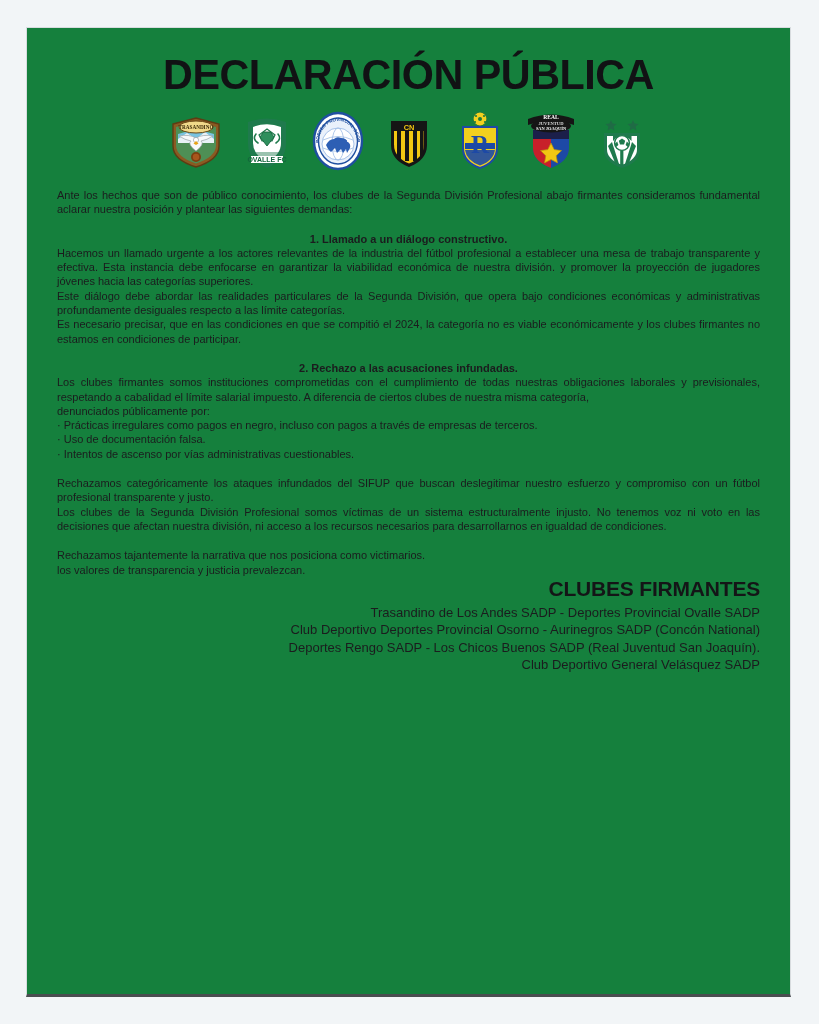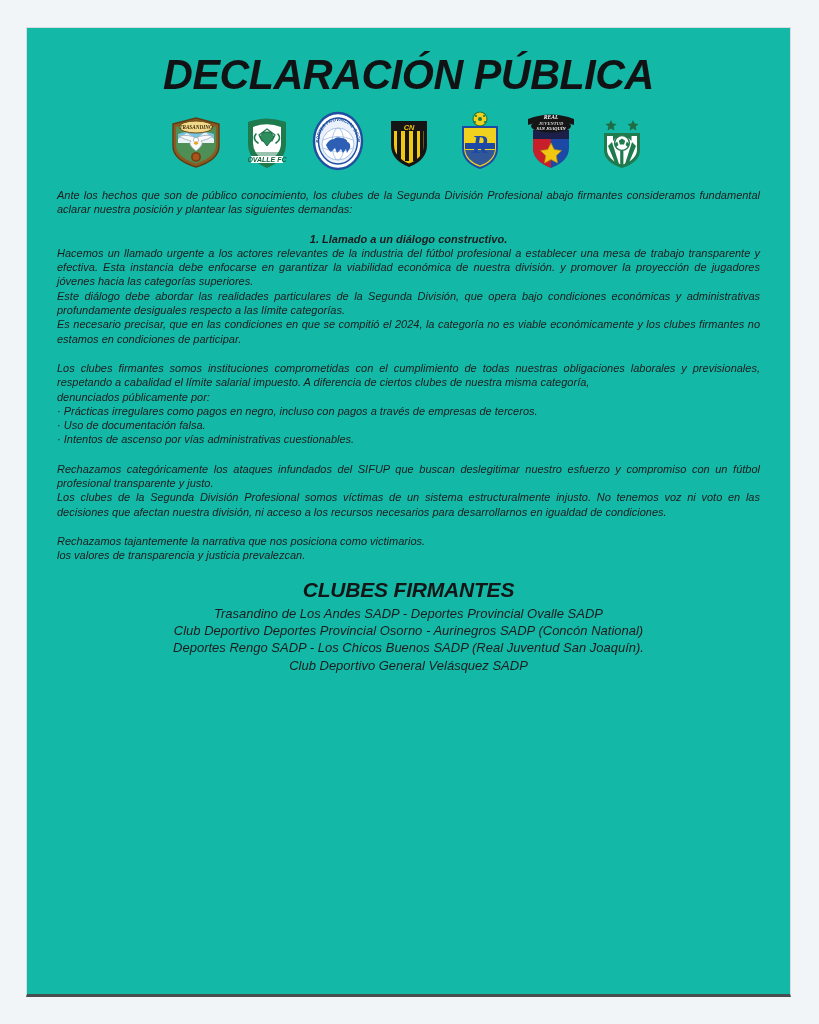--- a/index.html
+++ b/index.html
@@ -14,26 +14,25 @@
     -webkit-font-smoothing: antialiased;
   }
 
   
   #page-sheet {
     position: absolute;
     left: 26px;
     top: 27px;
     width: 765px;
     height: 970px;
-    background: #14b8a6;
+    background: #15803d;
     border: 1px solid #d8dcdf;
     border-bottom: 3px solid #4a4d50;
     box-sizing: border-box;
     overflow: hidden;
-    font-style: italic;
   }
 
   .inner {
     padding: 0 30px;
     box-sizing: border-box;
   }
 
   
   #doc-title {
     text-align: center;
@@ -78,22 +77,21 @@
   .para.left { text-align: left; }
   .h-num {
     font-weight: bold;
     margin: 0;
     text-align: center;
   }
   .gap-lg { height: 15px; }
 
   
   #signers {
-    margin-top: 15px;
-    text-align: center;
+    text-align: right;
   }
   #signers-title {
     font-weight: bold;
     font-size: 21px;
     color: #141517;
     letter-spacing: -0.2px;
     margin-bottom: 3px;
   }
   .signer-line {
     font-size: 13px;
@@ -232,20 +230,21 @@
 
       <div class="gap-lg"></div>
 
       <p class="h-num">1. Llamado a un diálogo constructivo.</p>
       <p class="para">Hacemos un llamado urgente a los actores relevantes de la industria del fútbol profesional a establecer una mesa de trabajo transparente y efectiva. Esta instancia debe enfocarse en garantizar la viabilidad económica de nuestra división. y promover la proyección de jugadores jóvenes hacia las categorías superiores.</p>
       <p class="para">Este diálogo debe abordar las realidades particulares de la Segunda División, que opera bajo condiciones económicas y administrativas profundamente desiguales respecto a las límite categorías.</p>
       <p class="para">Es necesario precisar, que en las condiciones en que se compitió el 2024, la categoría no es viable económicamente y los clubes firmantes no estamos en condiciones de participar.</p>
 
       <div class="gap-lg"></div>
 
+      <p class="h-num">2. Rechazo a las acusaciones infundadas.</p>
       <p class="para">Los clubes firmantes somos instituciones comprometidas con el cumplimiento de todas nuestras obligaciones laborales y previsionales, respetando a cabalidad el límite salarial impuesto. A diferencia de ciertos clubes de nuestra misma categoría,</p>
       <p class="para left">denunciados públicamente por:</p>
       <p class="para">· Prácticas irregulares como pagos en negro, incluso con pagos a través de empresas de terceros.</p>
       <p class="para left">· Uso de documentación falsa.</p>
       <p class="para left">· Intentos de ascenso por vías administrativas cuestionables.</p>
 
       <div class="gap-lg"></div>
 
       <p class="para">Rechazamos categóricamente los ataques infundados del SIFUP que buscan deslegitimar nuestro esfuerzo y compromiso con un fútbol profesional transparente y justo.</p>
       <p class="para">Los clubes de la Segunda División Profesional somos víctimas de un sistema estructuralmente injusto. No tenemos voz ni voto en las decisiones que afectan nuestra división, ni acceso a los recursos necesarios para desarrollarnos en igualdad de condiciones.</p>

